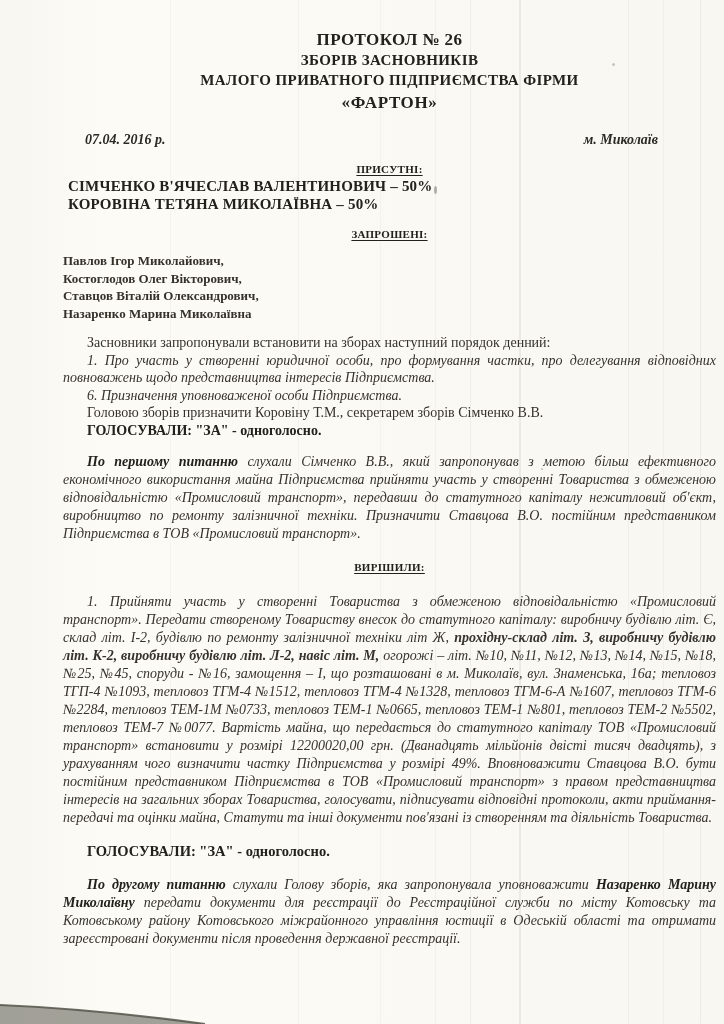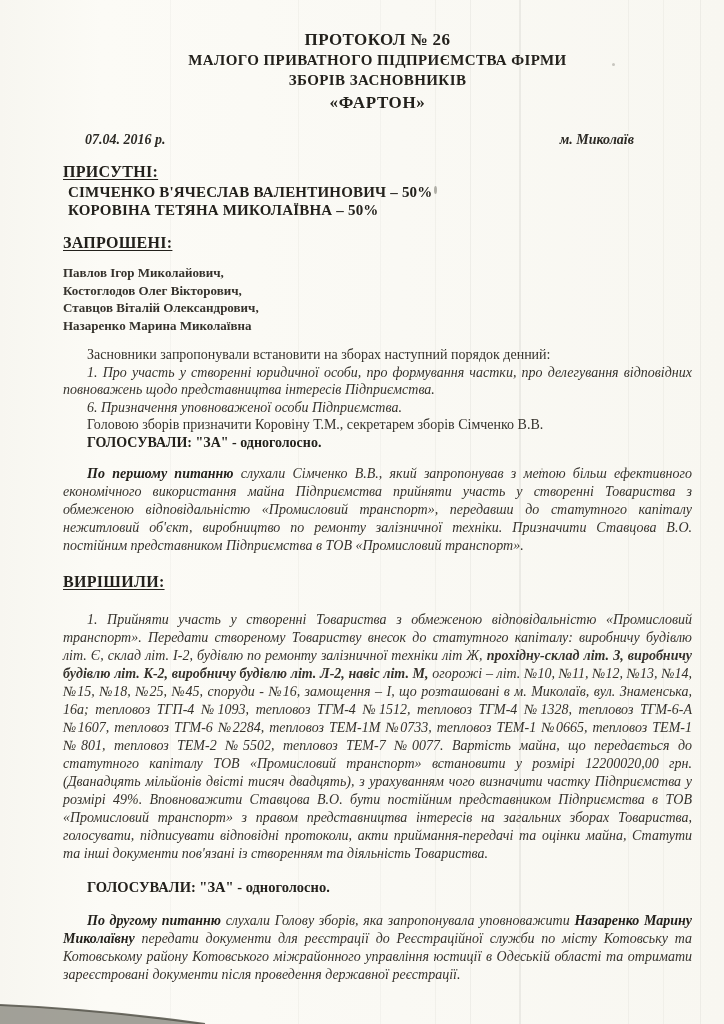--- a/index.html
+++ b/index.html
@@ -6,21 +6,21 @@
   .page{
     position:relative;
     width:724px;height:1024px;
     margin:0 auto;
     background:linear-gradient(90deg,#f7f6f0 0%,#fcfbf6 14%,#faf9f4 55%,#f8f7f1 100%);
     overflow:hidden;
     font-family:"Liberation Serif","DejaVu Serif",serif;
     color:#35322c;
     box-sizing:border-box;
   }
-  .doc{padding:30px 32px 0 63px;}
+  .doc{padding:30px 8px 0 63px;}
   
   .streak{position:absolute;top:0;bottom:0;width:1px;background:#8f8f85;pointer-events:none;}
   .sk1{left:170px;opacity:.06}
   .sk2{left:298px;opacity:.07}
   .sk3{left:380px;opacity:.06}
   .sk4{left:435px;opacity:.08}
   .sk5{left:470px;opacity:.10}
   .sk6{left:519px;opacity:.12;width:2px}
   .sk7{left:628px;opacity:.08}
   .sk8{left:663px;opacity:.07}
@@ -30,21 +30,21 @@
   .sp2{left:541px;top:468px;width:2px;height:2px;opacity:.4}
   .sp3{left:612px;top:63px;width:3px;height:3px;opacity:.35}
   .corner-curl{position:absolute;left:0;bottom:0;pointer-events:none;}
   
   .t1{margin:0;font-size:17px;font-weight:bold;text-align:center;letter-spacing:.4px;color:#23211c;line-height:20px;}
   .t2{font-size:15px;font-weight:bold;text-align:center;letter-spacing:.4px;color:#23211c;line-height:20px;}
   .t4{font-size:17px;font-weight:bold;text-align:center;letter-spacing:.6px;color:#23211c;line-height:21px;margin-top:2px;}
   .date-row{display:flex;justify-content:space-between;margin-top:19px;padding-left:22px;padding-right:58px;
             font-size:14px;font-weight:bold;font-style:italic;color:#2c2a25;}
   
-  .hd{font-size:16px;font-weight:bold;text-decoration:underline;text-underline-offset:2px;color:#23211c;letter-spacing:.3px;}
+  .hd{font-size:11px;font-weight:bold;text-decoration:underline;text-underline-offset:2px;color:#23211c;letter-spacing:.3px;text-align:center;}
   .present{margin-top:15px;}
   .present .hd{margin-bottom:3px;}
   .member{font-size:15px;font-weight:bold;line-height:17.5px;color:#23211c;padding-left:5px;letter-spacing:.2px;}
   .invited{margin-top:15px;}
   .invited .hd{margin-bottom:12px;}
   .invitee{font-size:13px;line-height:17.5px;font-weight:bold;}
   .agenda{margin-top:12px;}
   p{margin:0;}
   .ind{text-indent:24px;}
   .jus{text-align:justify;}
@@ -76,22 +76,22 @@
   <div class="speck sp2"></div>
   <div class="speck sp3"></div>
   <svg class="corner-curl" width="215" height="26" viewBox="0 0 215 26">
     <path d="M0,7 Q95,11 205,26 L0,26 Z" fill="#84837a" opacity="0.75"></path>
     <path d="M0,7 Q95,11 205,26" fill="none" stroke="#55534a" stroke-width="2.2" opacity="0.85"></path>
   </svg>
 
   <div class="doc">
 
     <h1 class="t1">ПРОТОКОЛ № 26</h1>
+    <div class="t2">ЗБОРІВ ЗАСНОВНИКІВ</div>
     <div class="t2">МАЛОГО ПРИВАТНОГО ПІДПРИЄМСТВА ФІРМИ</div>
-    <div class="t2">ЗБОРІВ ЗАСНОВНИКІВ</div>
     <div class="t4">«ФАРТОН»</div>
 
     <div class="date-row">
       <span>07.04. 2016 р.</span>
       <span>м. Миколаїв</span>
     </div>
 
     <div class="present">
       <div class="hd">ПРИСУТНІ:</div>
       <div class="member">СІМЧЕНКО В'ЯЧЕСЛАВ ВАЛЕНТИНОВИЧ – 50%</div>

